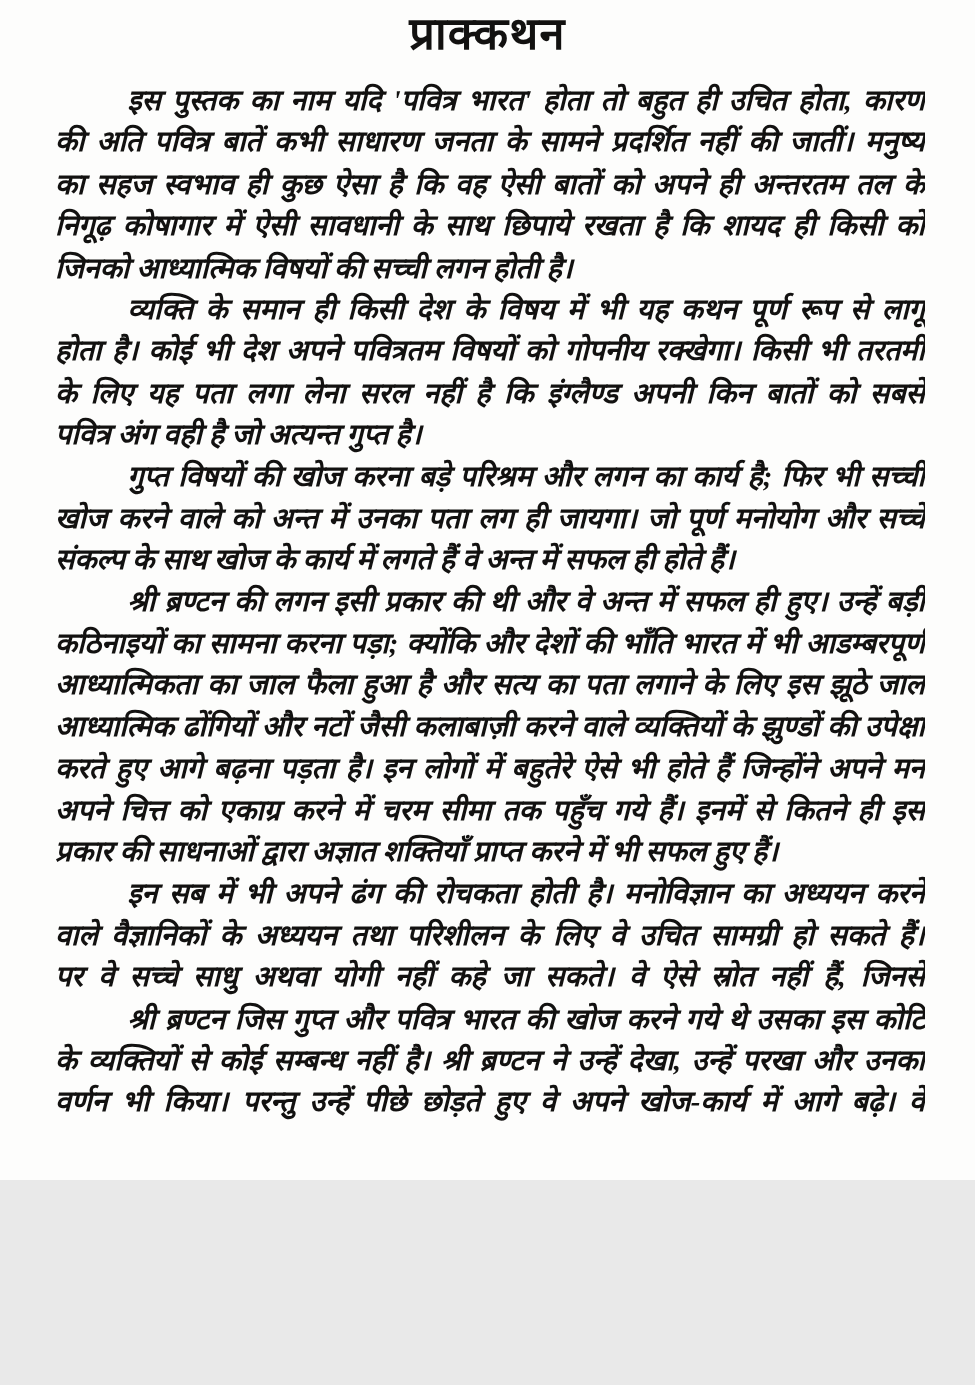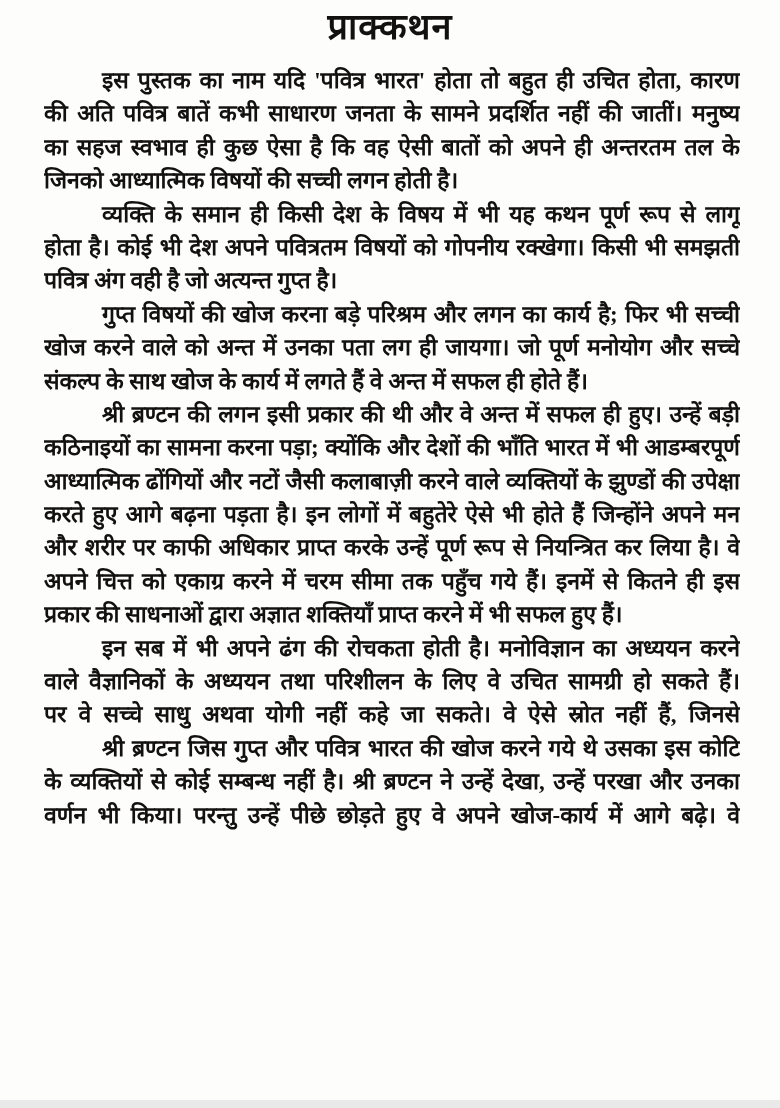--- a/index.html
+++ b/index.html
@@ -3,21 +3,21 @@
 <meta charset="utf-8">
 <style>
   html, body {
     margin: 0;
     padding: 0;
     background: #e9e9e9;
   }
   .page {
     position: relative;
     width: 780px;
-    height: 1100px;
+    height: 944px;
     margin: 0 auto;
     background: #fdfdfc;
     color: #121110;
     font-family: "Liberation Serif", "DejaVu Serif", serif;
     overflow: hidden;
     box-sizing: border-box;
   }
   .page-title {
     margin: 0;
     padding-top: 2px;
@@ -29,20 +29,21 @@
     letter-spacing: 1px;
   }
   .page-body {
     margin: 4px 40px 0 44px;
     font-size: 23px;
     font-weight: 600;
   }
   .paragraph {
     margin: 0;
     padding: 0;
+    font-style: italic;
   }
   .line {
     height: 33.4px;
     line-height: 33.4px;
     white-space: normal;
     text-align: justify;
     text-align-last: justify;
     overflow: hidden;
   }
   .line.first {
@@ -56,38 +57,40 @@
 </head>
 <body>
 
 <div class="page">
   <h1 class="page-title">प्राक्कथन</h1>
   <div class="page-body">
       <div class="paragraph">
         <div class="line first">इस पुस्तक का नाम यदि 'पवित्र भारत' होता तो बहुत ही उचित होता, कारण</div>
         <div class="line">की अति पवित्र बातें कभी साधारण जनता के सामने प्रदर्शित नहीं की जातीं। मनुष्य</div>
         <div class="line">का सहज स्वभाव ही कुछ ऐसा है कि वह ऐसी बातों को अपने ही अन्तरतम तल के</div>
+        <div class="line">निगूढ़ कोषागार में ऐसी सावधानी के साथ छिपाये रखता है कि शायद ही किसी को</div>
         <div class="line para-end">जिनको आध्यात्मिक विषयों की सच्ची लगन होती है।</div>
       </div>
       <div class="paragraph">
         <div class="line first">व्यक्ति के समान ही किसी देश के विषय में भी यह कथन पूर्ण रूप से लागू</div>
-        <div class="line">होता है। कोई भी देश अपने पवित्रतम विषयों को गोपनीय रक्खेगा। किसी भी समझती</div>
+        <div class="line">होता है। कोई भी देश अपने पवित्रतम विषयों को गोपनीय रक्खेगा। किसी भी तरतमी</div>
+        <div class="line">के लिए यह पता लगा लेना सरल नहीं है कि इंग्लैण्ड अपनी किन बातों को सबसे</div>
         <div class="line para-end">पवित्र अंग वही है जो अत्यन्त गुप्त है।</div>
       </div>
       <div class="paragraph">
         <div class="line first">गुप्त विषयों की खोज करना बड़े परिश्रम और लगन का कार्य है; फिर भी सच्ची</div>
         <div class="line">खोज करने वाले को अन्त में उनका पता लग ही जायगा। जो पूर्ण मनोयोग और सच्चे</div>
         <div class="line para-end">संकल्प के साथ खोज के कार्य में लगते हैं वे अन्त में सफल ही होते हैं।</div>
       </div>
       <div class="paragraph">
         <div class="line first">श्री ब्रण्टन की लगन इसी प्रकार की थी और वे अन्त में सफल ही हुए। उन्हें बड़ी</div>
         <div class="line">कठिनाइयों का सामना करना पड़ा; क्योंकि और देशों की भाँति भारत में भी आडम्बरपूर्ण</div>
+        <div class="line">आध्यात्मिकता का जाल फैला हुआ है और सत्य का पता लगाने के लिए इस झूठे जाल</div>
         <div class="line">आध्यात्मिक ढोंगियों और नटों जैसी कलाबाज़ी करने वाले व्यक्तियों के झुण्डों की उपेक्षा</div>
         <div class="line">करते हुए आगे बढ़ना पड़ता है। इन लोगों में बहुतेरे ऐसे भी होते हैं जिन्होंने अपने मन</div>
-        <div class="line">और शरीर पर काफी अधिकार प्राप्त करके उन्हें पूर्ण रूप से नियन्त्रित कर लिया है। वे</div>
         <div class="line">अपने चित्त को एकाग्र करने में चरम सीमा तक पहुँच गये हैं। इनमें से कितने ही इस</div>
         <div class="line para-end">प्रकार की साधनाओं द्वारा अज्ञात शक्तियाँ प्राप्त करने में भी सफल हुए हैं।</div>
       </div>
       <div class="paragraph">
         <div class="line first">इन सब में भी अपने ढंग की रोचकता होती है। मनोविज्ञान का अध्ययन करने</div>
         <div class="line">वाले वैज्ञानिकों के अध्ययन तथा परिशीलन के लिए वे उचित सामग्री हो सकते हैं।</div>
         <div class="line">पर वे सच्चे साधु अथवा योगी नहीं कहे जा सकते। वे ऐसे स्रोत नहीं हैं, जिनसे आध्यात्मिकता</div>
       </div>
       <div class="paragraph">
         <div class="line first">श्री ब्रण्टन जिस गुप्त और पवित्र भारत की खोज करने गये थे उसका इस कोटि</div>

